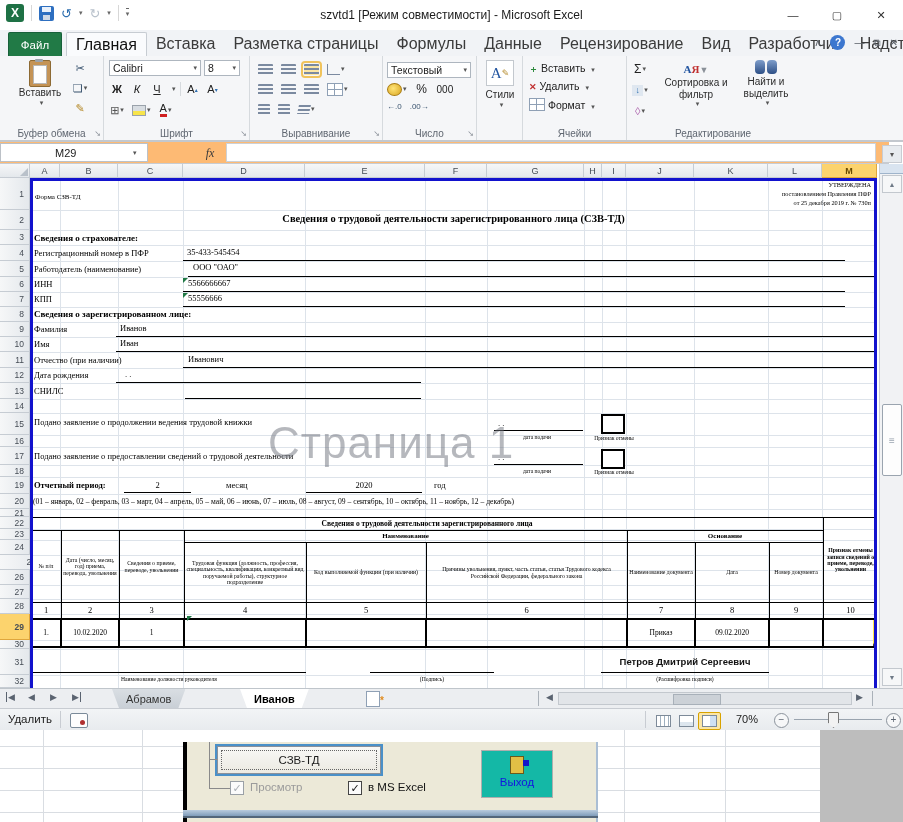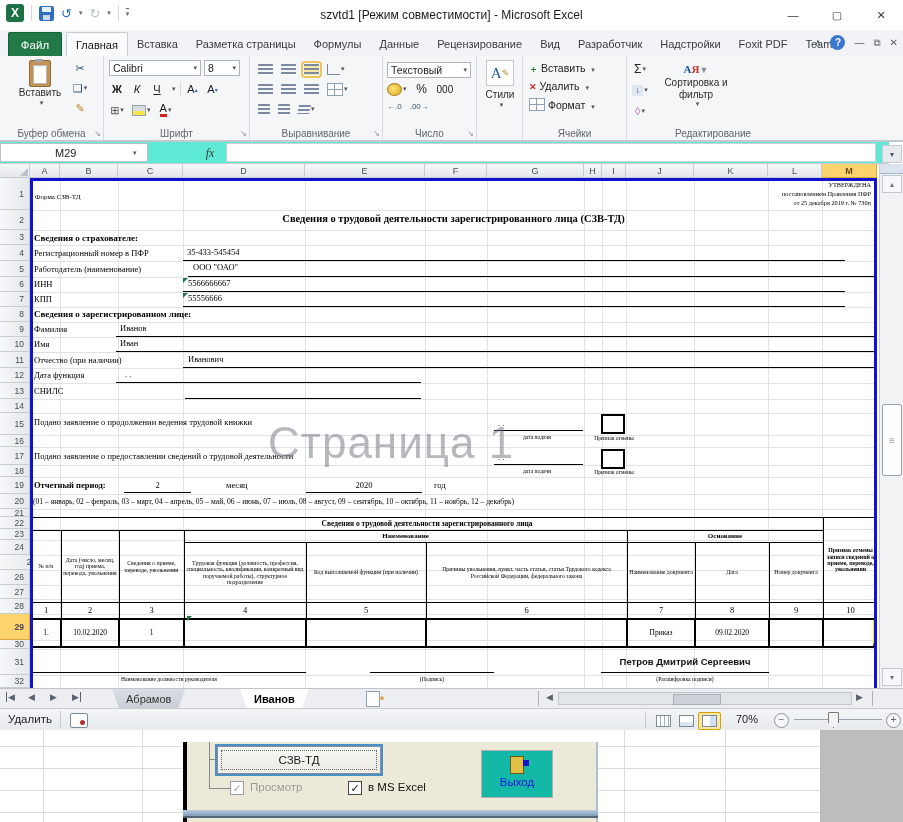--- a/index.html
+++ b/index.html
@@ -17,21 +17,21 @@
   .qglyph{font-size:13px;color:#2f6fb0;line-height:1}
   .qglyph.dis{color:#b9c2cc}
   .qdrop{font-size:7px;color:#666}
   .title-text{position:absolute;left:200px;right:200px;top:8px;text-align:center;font-size:12px;color:#1a1a1a;white-space:nowrap}
   .win-controls{position:absolute;right:0;top:0;display:flex}
   .win-btn{width:44px;height:30px;display:flex;align-items:center;justify-content:center;font-size:11px;color:#333}
   
   .tabrow{position:absolute;left:0;top:30px;width:903px;height:26px;background:#f1f3f6}
   .file-tab{position:absolute;left:8px;top:2px;width:54px;height:24px;background:#217a46;border:1px solid #17603a;border-bottom:none;color:#fff;font-size:11.5px;display:flex;align-items:center;justify-content:center;border-radius:2px 2px 0 0;box-sizing:border-box}
   .rtabs{position:absolute;left:66px;top:2px;height:24px;display:flex}
-  .rtab{padding:0 9px;font-size:11px;color:#3b3b3b;display:flex;align-items:center;white-space:nowrap}
+  .rtab{padding:0 9px;font-size:16px;color:#3b3b3b;display:flex;align-items:center;white-space:nowrap}
   .rtab.active{background:#fafbfd;border:1px solid #c7ccd2;border-bottom:none;border-radius:2px 2px 0 0;color:#111}
   .tab-right{position:absolute;right:5px;top:5px;display:flex;gap:9px;align-items:center;color:#5a6068;font-size:11px}
   .help-icon{width:15px;height:15px;border-radius:50%;background:#3c77cf;color:#fff;font-size:10px;font-weight:bold;display:flex;align-items:center;justify-content:center}
   .smallglyph{font-size:10px;color:#5a6068}
   
   .ribbon{position:absolute;left:0;top:56px;width:903px;height:86px;background:#f5f6f8;border-bottom:2px solid #c3c8ce;display:flex;box-sizing:border-box}
   .rgroup{position:relative;height:100%;border-right:1px solid #d6dade;box-sizing:border-box;flex:none}
   .rg-label{position:absolute;left:0;right:0;bottom:1px;text-align:center;font-size:10px;color:#5f6670;white-space:nowrap}
   .launcher{position:absolute;right:2px;bottom:2px;font-size:8px;color:#8a9098;line-height:1}
   .dropdown-box{display:inline-flex;align-items:center;justify-content:space-between;background:#fff;border:1px solid #aeb6bf;font-size:10.5px;color:#222;padding:0 3px;height:16px;box-sizing:border-box}
@@ -47,21 +47,21 @@
   .coin{width:13px;height:11px;border-radius:50%;background:radial-gradient(circle at 40% 40%,#ffe477,#d9a520);border:1px solid #a97c12}
   .cellico{width:14px;height:11px;background:#fff;border:1px solid #8fa0b5;position:relative;display:inline-block}
   .cellico:before{content:"";position:absolute;left:0;top:5px;right:0;height:1px;background:#8fa0b5}
   .cellico:after{content:"";position:absolute;left:6px;top:0;bottom:0;width:1px;background:#8fa0b5}
   .badge{position:absolute;font-size:9px;font-weight:bold;line-height:1}
   .binoc{position:relative;width:22px;height:14px}
   .binoc:before,.binoc:after{content:"";position:absolute;top:0;width:10px;height:14px;border-radius:4px;background:linear-gradient(#7f9ecb,#2d4f86)}
   .binoc:after{right:0}
   .rbig{display:flex;flex-direction:column;align-items:center;justify-content:flex-start;font-size:10px;color:#2c2c2c;text-align:center;line-height:1.15}
   
-  .formulabar{position:absolute;left:0;top:142px;width:889px;height:22px;background:#5eead4;border-bottom:1px solid #c8ccd2;box-sizing:border-box}
+  .formulabar{position:absolute;left:0;top:142px;width:889px;height:22px;background:#fdba74;border-bottom:1px solid #c8ccd2;box-sizing:border-box}
   .namebox{position:absolute;left:0;top:1px;width:148px;height:19px;background:#fff;border:1px solid #bcc1c7;box-sizing:border-box;font-size:11px;color:#222;display:flex;align-items:center;padding-left:54px}
   .nb-ar{position:absolute;left:133px;top:7px;font-size:7px;color:#555}
   .fxbtn{position:absolute;left:197px;top:2px;width:26px;height:18px;font-family:"Liberation Serif",serif;font-style:italic;font-size:12px;color:#3a3a3a;display:flex;align-items:center;justify-content:center}
   .fmla{position:absolute;left:226px;top:1px;width:650px;height:19px;background:#fff;border:1px solid #cdd1d6;box-sizing:border-box}
   .fchev{position:absolute;left:882px;top:3px;width:18px;height:16px;color:#555;font-size:8px;display:flex;align-items:center;justify-content:center;background:#e7ebef;border:1px solid #c8ccd2}
   
   .grid{position:absolute;left:0;top:164px;width:903px;height:524px;background:#fff}
   .cornercell{position:absolute;left:0;top:0;width:30px;height:14px;background:linear-gradient(#f6f7f8,#e4e8ec);border-right:1px solid #c6ccd3;border-bottom:1px solid #c6ccd3;box-sizing:border-box}
   .cornercell:after{content:"";position:absolute;right:1px;bottom:1px;border-left:8px solid transparent;border-bottom:8px solid #b9c1ca}
   #col-headers{position:absolute;left:30px;top:0;height:14px}
@@ -341,20 +341,27 @@
           </span>
         <span class="mini">
             <span style="color:#b06ab0">◊</span>
             <span class="dd-ar">▾</span>
           </span>
       </div>
       <div class="abs" style="left:34px;top:3px;width:70px">
         <div style="text-align:center;font-family:'Liberation Serif',serif"><span style="color:#2255a0;font-size:11px;font-weight:bold">А</span><span style="color:#c03030;font-size:11px;font-weight:bold">Я</span><span style="color:#8a9098;font-size:9px">▼</span></div>
         <div class="rbig">
             <span>Сортировка и фильтр</span>
+            <span class="dd-ar">▾</span>
+          </div>
+      </div>
+      <div class="abs" style="left:108px;top:3px;width:62px">
+        <div class="binoc" style="margin:1px auto 2px"></div>
+        <div class="rbig">
+            <span>Найти и выделить</span>
             <span class="dd-ar">▾</span>
           </div>
       </div>
       <div class="rg-label">Редактирование</div>
     </div>
     <div style="flex:1"></div>
   </div>
 
   <div class="formulabar">
     <div class="namebox">M29</div>
@@ -495,21 +502,21 @@
       <div class="flabel fbold" style="left:4px;top:131px;font-size:9px">Сведения о зарегистрированном лице:</div>
       <div class="flabel" style="left:4px;top:146px">Фамилия</div>
       <div class="flabel" style="left:90px;top:145px">Иванов</div>
       <div class="uline" style="left:86px;top:158px;width:761px"></div>
       <div class="flabel" style="left:4px;top:161px">Имя</div>
       <div class="flabel" style="left:90px;top:160px">Иван</div>
       <div class="uline" style="left:86px;top:173px;width:761px"></div>
       <div class="flabel" style="left:4px;top:177px">Отчество (при наличии)</div>
       <div class="flabel" style="left:158px;top:176px">Иванович</div>
       <div class="uline" style="left:153px;top:189px;width:694px"></div>
-      <div class="flabel" style="left:4px;top:192px">Дата функция</div>
+      <div class="flabel" style="left:4px;top:192px">Дата рождения</div>
       <div class="flabel" style="left:95px;top:191px">. .</div>
       <div class="uline" style="left:86px;top:204px;width:305px"></div>
       <div class="flabel" style="left:4px;top:208px">СНИЛС</div>
       <div class="uline" style="left:155px;top:220px;width:236px"></div>
 
       <div class="flabel" style="left:4px;top:239px">Подано заявление о продолжении ведения трудовой книжки</div>
       <div class="flabel" style="left:468px;top:240px">. .</div>
       <div class="uline" style="left:464px;top:252px;width:89px"></div>
       <div class="cbox" style="left:571px;top:236px;width:24px;height:20px"></div>
       <div class="flabel fsmall" style="left:452px;top:256px;width:110px">дата подачи</div>

